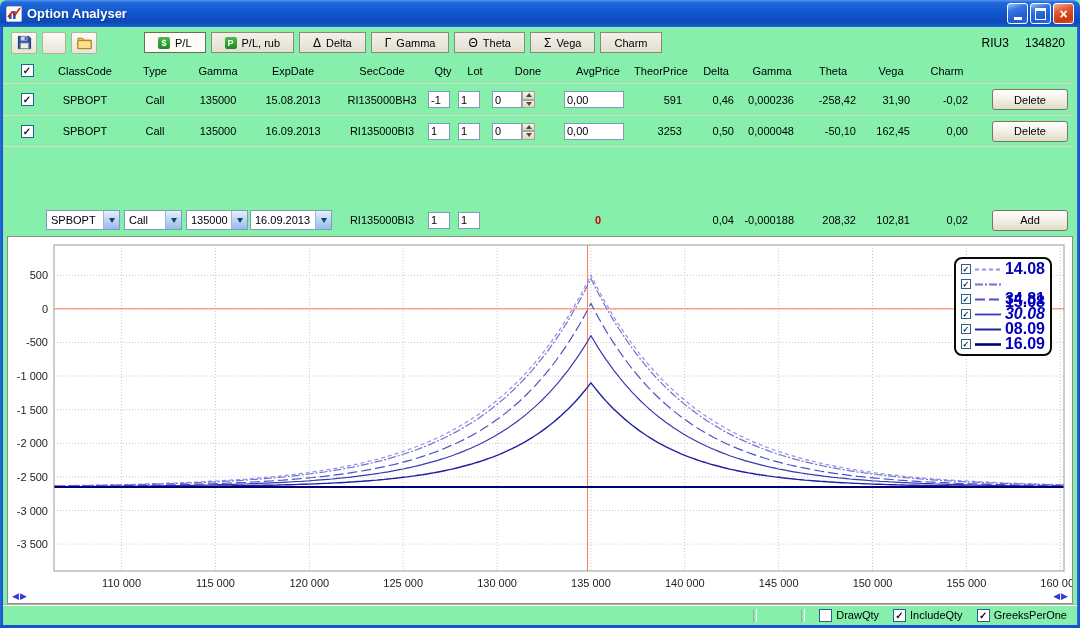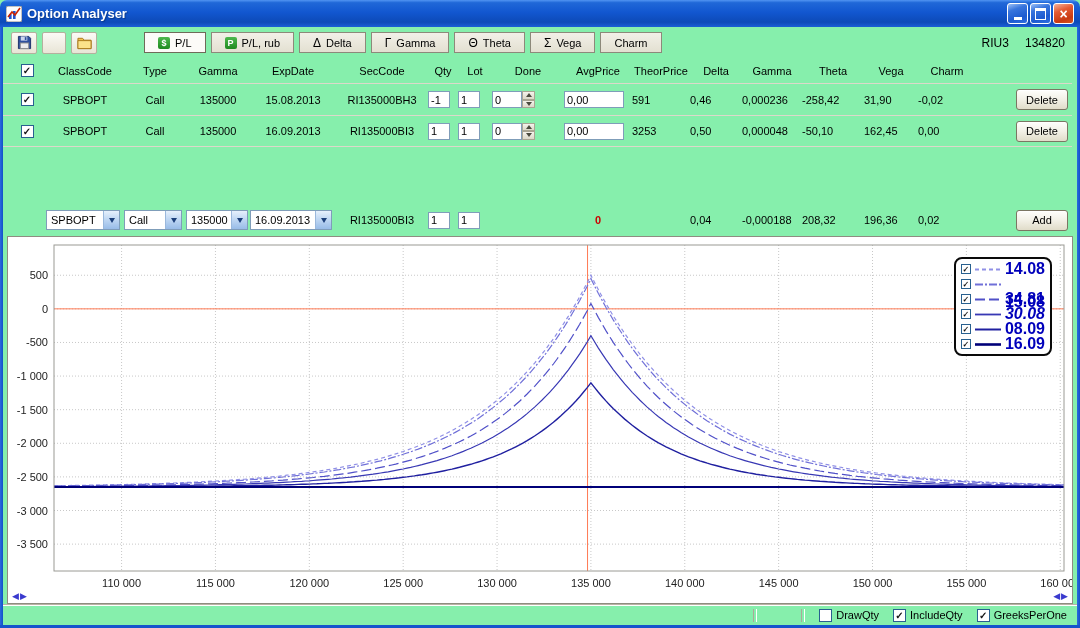--- a/index.html
+++ b/index.html
@@ -31,31 +31,31 @@
   .tb-right{margin-left:auto;display:flex;gap:16px;font-size:12px;padding-right:4px;color:#000;}
   
   .hrow{position:absolute;left:3px;top:59px;height:23px;width:1069px;display:flex;align-items:center;padding-left:5px;font-size:11px;box-sizing:border-box;}
   .trow{position:absolute;left:3px;height:32px;width:1069px;display:flex;align-items:center;padding-left:5px;font-size:11px;border-top:1px solid #dcd8ca;box-sizing:border-box;}
   .arow{position:absolute;left:3px;top:205px;height:30px;width:1069px;display:flex;align-items:center;padding-left:5px;font-size:11px;box-sizing:border-box;}
   .cell{flex:0 0 auto;box-sizing:border-box;}
   .c-check{width:38px;text-align:center}.c-class{width:78px}.c-type{width:62px}.c-strike{width:64px}.c-exp{width:86px}.c-sec{width:92px}
   .c-qty{width:30px}.c-lot{width:34px}.c-done{width:72px}.c-avg{width:68px}.c-theor{width:58px}.c-delta{width:52px}.c-gamma{width:60px}
   .c-theta{width:62px}.c-vega{width:54px}.c-charm{width:58px}.c-del{width:96px;text-align:right;padding-right:4px}
   .cc{text-align:center}
-  .num{text-align:left;padding-right:8px}
+  .num{text-align:right;padding-right:8px}
   .hcell{text-align:center}
   .inp{height:17px;border:1px solid #7f9db9;font-size:11px;font-family:inherit;padding:0 2px;box-sizing:border-box;background:#fff;}
   .w22{width:22px}.w30{width:30px}.w60{width:60px}
   .spin{display:inline-flex;vertical-align:middle;}
   .spinbtns{width:13px;height:17px;display:flex;flex-direction:column;}
   .sbn{flex:1;border:1px solid #a9a593;background:linear-gradient(#f5f3ec,#dcd8c8);display:flex;align-items:center;justify-content:center;padding:0;}
   .tri-u{width:0;height:0;border-left:3px solid transparent;border-right:3px solid transparent;border-bottom:4px solid #4b4b3f;}
   .tri-d{width:0;height:0;border-left:3px solid transparent;border-right:3px solid transparent;border-top:4px solid #4b4b3f;}
   .xpbtn{height:21px;border:1px solid #7b7663;border-radius:3px;background:linear-gradient(180deg,#fefefc,#f2f0e6 50%,#e0dcc9);font-size:11px;font-family:inherit;padding:0 8px;box-shadow:inset 0 1px 0 #fff;}
-  .del{width:52px}
+  .del{width:76px}
   .combo{display:inline-flex;height:20px;border:1px solid #7f9db9;background:#fff;align-items:stretch;box-sizing:border-box;vertical-align:middle;}
   .cval{flex:1;display:flex;align-items:center;padding:0 4px;font-size:11px;overflow:hidden;}
   .cdrop{width:15px;background:linear-gradient(#e6f0fc,#c1d8f3 45%,#98bce8);border-left:1px solid #9ab8dc;display:flex;align-items:center;justify-content:center;}
   .tri-dd{width:0;height:0;border-left:3.5px solid transparent;border-right:3.5px solid transparent;border-top:5px solid #1c3f7a;}
   .red0{color:#cc0000;font-weight:bold;}
   .cb{width:13px;height:13px;background:#fff;border:1px solid #28608f;box-sizing:border-box;display:inline-flex;align-items:center;justify-content:center;font-size:10px;color:#111;font-weight:bold;}
   .cb.on::after{content:"✓";}
   .cb.sm{width:10px;height:10px;font-size:8px;}
   
   .chart{position:absolute;left:7px;top:236px;width:1066px;height:368px;background:#fff;border:1px solid #8f8c80;box-sizing:border-box;}
@@ -276,21 +276,21 @@
     </div>
     <div class="cell c-sec cc">RI135000BI3</div>
     <div class="cell c-qty"><input class="inp w22" value="1" style=""></div>
     <div class="cell c-lot"><input class="inp w22" value="1" style=""></div>
     <div class="cell c-done"></div>
     <div class="cell c-avg cc red0">0</div>
     <div class="cell c-theor"></div>
     <div class="cell c-delta num">0,04</div>
     <div class="cell c-gamma num">-0,000188</div>
     <div class="cell c-theta num">208,32</div>
-    <div class="cell c-vega num">196,36</div>
+    <div class="cell c-vega num">102,81</div>
     <div class="cell c-charm num">0,02</div>
     <div class="cell c-del"><button class="xpbtn del">Add</button></div>
   </div>
 
   <div class="chart">
     <svg id="plot" width="1064" height="366">
         <line x1="113.58364312267658" y1="8" x2="113.58364312267658" y2="334" stroke="#c8c8c8" stroke-dasharray="1 2"></line>
         <text x="113.58364312267658" y="350" text-anchor="middle" class="tick">110 000</text>
         <line x1="207.44981412639405" y1="8" x2="207.44981412639405" y2="334" stroke="#c8c8c8" stroke-dasharray="1 2"></line>
         <text x="207.44981412639405" y="350" text-anchor="middle" class="tick">115 000</text>

